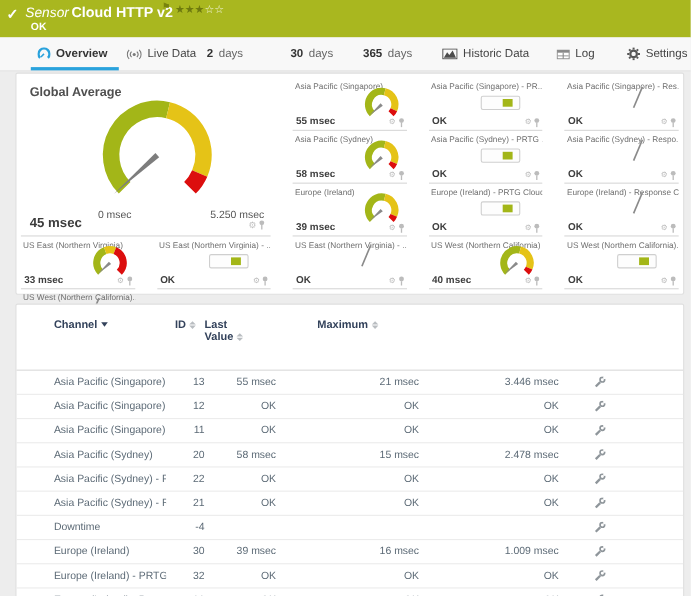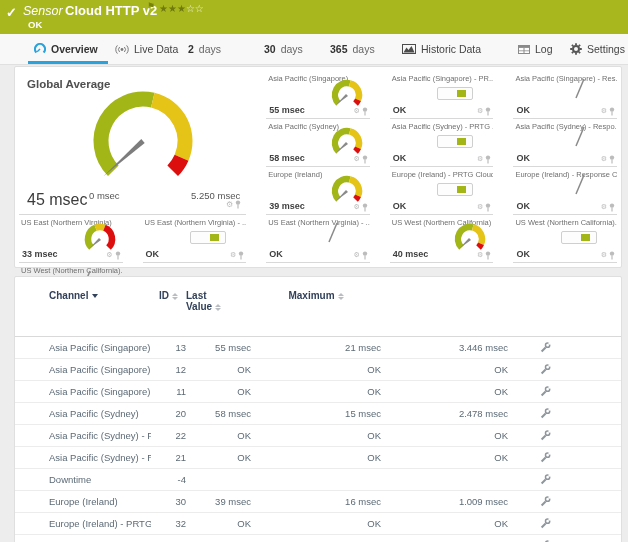--- a/index.html
+++ b/index.html
@@ -41,21 +41,21 @@
   .w-gauge{right:2px;top:7px;}
   .w-bar{left:46%;top:16px;width:34px;height:11px;border:1px solid #cfcfcf;border-radius:2px;background:#fdfdfd;}
   .w-bar .fill{position:absolute;left:55%;top:2px;width:9px;height:7px;background:#a3b618;}
   .w-needle{left:52%;top:4px;}
   
   .tile.main{grid-column:1 / 3;grid-row:1 / 4;}
   .main .m-title{position:absolute;left:8px;top:7px;font-size:11.5px;font-weight:bold;color:#4f4f4f;}
   .main .m-gauge{position:absolute;left:56px;top:12px;}
   .main .m-min{position:absolute;left:70px;top:119px;font-size:9.5px;color:#555;}
   .main .m-max{position:absolute;right:6px;top:119px;font-size:9.5px;color:#555;}
-  .main .m-value{position:absolute;left:8px;bottom:5px;font-size:16px;font-weight:normal;color:#3c3c3c;}
+  .main .m-value{position:absolute;left:8px;bottom:5px;font-size:12px;font-weight:bold;color:#3c3c3c;}
   .main .tile-icons{right:5px;bottom:5px;}
   .main .tile-icons .g{font-size:8px;line-height:8px;}
   
   .t-head,.t-row{display:grid;grid-template-columns:102px 35px 65px 130px 127px 1fr;
     padding-left:34px;align-items:center;}
   .t-head{padding-top:13px;padding-bottom:24px;border-bottom:1px solid #d9d9d9;align-items:start;}
   .t-head .hc{font-size:10px;font-weight:bold;color:#33425b;cursor:pointer;}
   .hc.right{text-align:center;}
   .hc.center{}
   .t-row{height:21px;border-bottom:1px solid #ececec;font-size:9.5px;color:#5c6a76;}
@@ -112,21 +112,21 @@
     <span class="num">365</span>
       <span class="unit">days</span>
   </div>
   <div class="tab" style="left:402px">
     <svg width="14" height="10" viewBox="0 0 14 10">
       <rect x="0.5" y="0.5" width="13" height="9" fill="none" stroke="#4c4c4c" stroke-width="1"></rect>
       <polygon points="1.5,8.5 4.5,3.5 6.5,6 9.5,2 12.5,8.5" fill="#4c4c4c"></polygon>
     </svg>
     <span>Historic Data</span>
   </div>
-  <div class="tab" style="left:518px">
+  <div class="tab" style="left:506px">
     <svg width="12" height="9" viewBox="0 0 12 9">
       <rect x="0.5" y="0.5" width="11" height="8" fill="#fff" stroke="#8a8a8a" stroke-width="1"></rect>
       <rect x="0.5" y="0.5" width="11" height="2.4" fill="#8a8a8a"></rect>
       <line x1="6" y1="3" x2="6" y2="8.5" stroke="#8a8a8a" stroke-width="1"></line>
       <line x1="1" y1="5.8" x2="11" y2="5.8" stroke="#8a8a8a" stroke-width="0.8"></line>
     </svg>
     <span>Log</span>
   </div>
   <div class="tab" style="left:570px">
     <svg width="12" height="12" viewBox="0 0 12 12">

